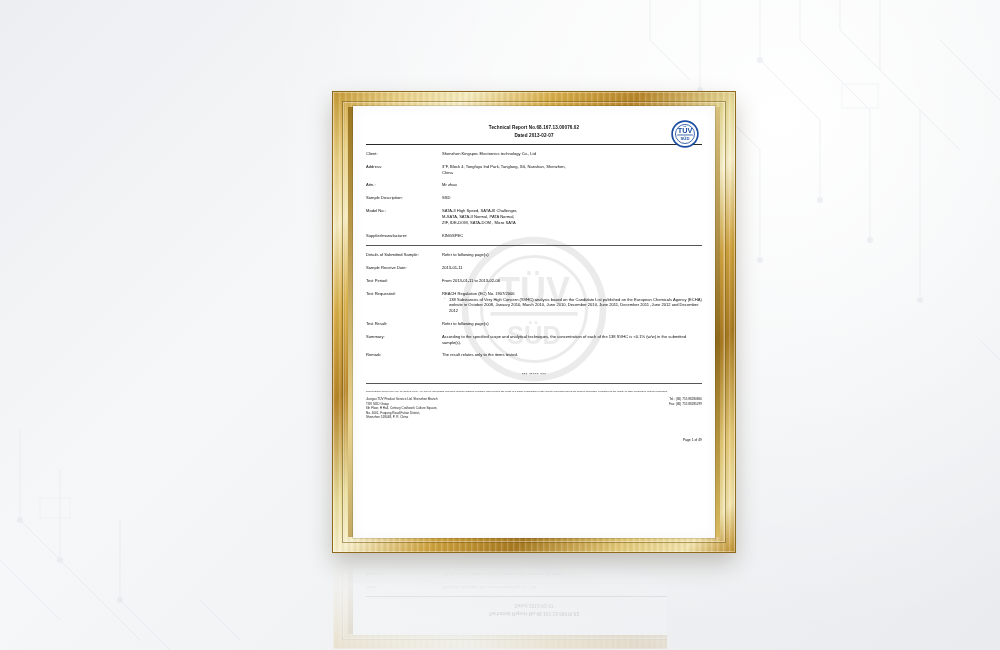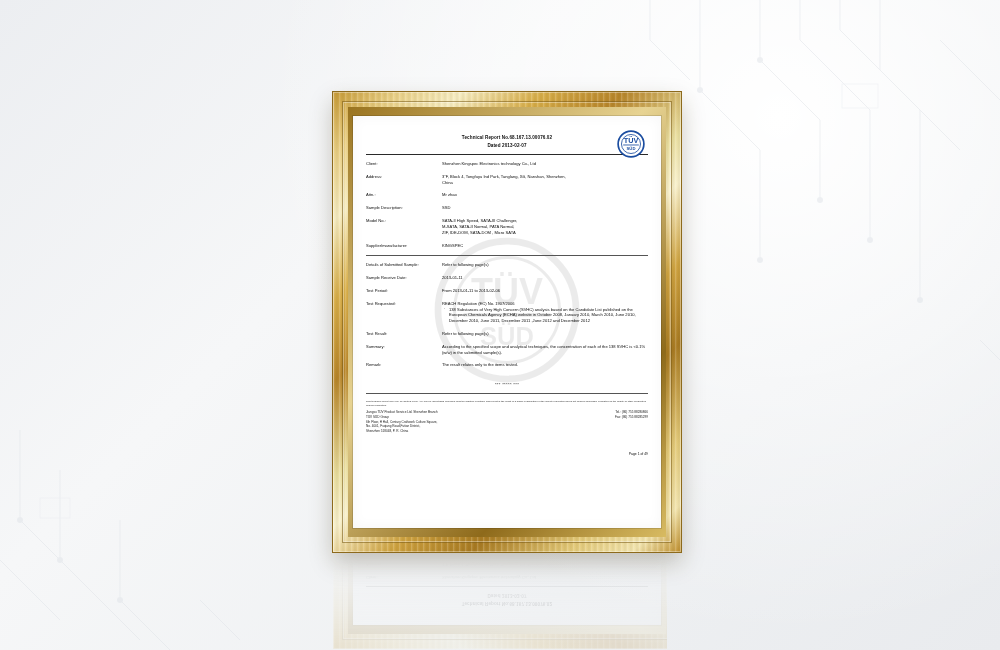--- a/index.html
+++ b/index.html
@@ -46,24 +46,24 @@
     transform: scaleY(-1);
     opacity: .22;
     -webkit-mask-image: linear-gradient(to top, rgba(0,0,0,0) 8%, rgba(0,0,0,.85) 95%);
     mask-image: linear-gradient(to top, rgba(0,0,0,0) 8%, rgba(0,0,0,.85) 95%);
     pointer-events: none;
   }
   #cert-reflection .frame { height: 460px; }
 
   .frame {
     position: relative;
-    width: 348px;
+    width: 402px;
     height: 460px;
     box-sizing: border-box;
-    padding: 24px 20px;
+    padding: 14px 20px;
     background:
       repeating-linear-gradient(90deg,
         rgba(255,255,255,.22) 0px, rgba(255,255,255,0) 2px, rgba(0,0,0,.05) 4px, rgba(255,255,255,0) 6px),
       linear-gradient(135deg,
         #c79a35 0%, #e9cf84 8%, #f6ecc0 16%, #d8ae49 26%,
         #b8862a 36%, #eadfa0 48%, #f8f0cb 54%, #cfa340 64%,
         #a97b22 74%, #e3c978 86%, #f2e4ad 94%, #c0902f 100%);
     box-shadow:
       0 0 0 1px #8d6a1c,
       inset 0 0 0 1px rgba(255,255,255,.35),

